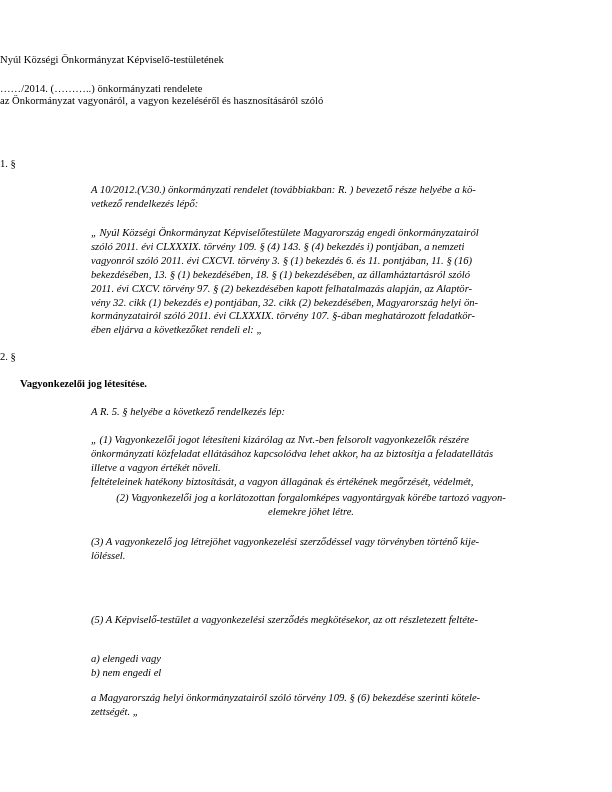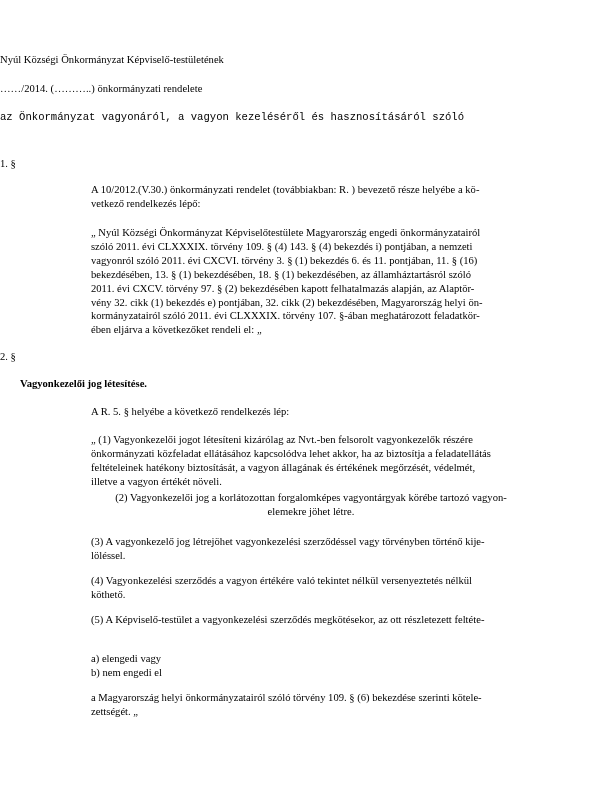--- a/index.html
+++ b/index.html
@@ -30,35 +30,36 @@
     .center {
       left: 0;
       width: 612px;
     }
     .block {
       position: absolute;
       left: 91px;
       width: 440px;
       font-size: 10.6px;
       line-height: 13.9px;
+      font-style: italic;
     }
     .block .l {
       display: block;
       white-space: nowrap;
     }
     .bold { font-weight: bold; }
   </style>
 </head>
 <body>
 
 <div class="page">
 
   <div class="line center" style="top:53px;">Nyúl Községi Önkormányzat Képviselő-testületének</div>
   <div class="line center" style="top:82px;">……/2014. (………..) önkormányzati rendelete</div>
-  <div class="line center" style="top:111px;font-family:Liberation Mono, monospace;">az Önkormányzat vagyonáról, a vagyon kezeléséről és hasznosításáról szóló</div>
+  <div class="line center" style="top:94px;">az Önkormányzat vagyonáról, a vagyon kezeléséről és hasznosításáról szóló</div>
 
   <div class="line center" style="top:157px;">1. §</div>
 
   <div class="block" style="top:183px;">
     <span class="l">A 10/2012.(V.30.) önkormányzati rendelet (továbbiakban: R. ) bevezető része helyébe a kö-</span>
     <span class="l">vetkező rendelkezés lépő:</span>
   </div>
 
   <div class="block" style="top:226px;">
     <span class="l">„ Nyúl Községi Önkormányzat Képviselőtestülete Magyarország engedi önkormányzatairól</span>
@@ -74,38 +75,34 @@
   <div class="line center" style="top:350px;">2. §</div>
   <div class="line center bold" style="top:377px;padding-left:20px;">Vagyonkezelői jog létesítése.</div>
 
   <div class="block" style="top:405px;">
     <span class="l">A R. 5. § helyébe a következő rendelkezés lép:</span>
   </div>
 
   <div class="block" style="top:433px;">
     <span class="l">„ (1) Vagyonkezelői jogot létesíteni kizárólag az Nvt.-ben felsorolt vagyonkezelők részére</span>
     <span class="l">önkormányzati közfeladat ellátásához kapcsolódva lehet akkor, ha az biztosítja a feladatellátás</span>
+    <span class="l">illetve a vagyon értékét növeli.</span>
     <span class="l">feltételeinek hatékony biztosítását, a vagyon állagának és értékének megőrzését, védelmét,</span>
-    <span class="l">illetve a vagyon értékét növeli.</span>
   </div>
 
   <div class="block" style="top:491px;text-align:center;">
     <span class="l">(2) Vagyonkezelői jog a korlátozottan forgalomképes vagyontárgyak körébe tartozó vagyon-</span>
     <span class="l">elemekre jöhet létre.</span>
   </div>
 
   <div class="block" style="top:535px;">
     <span class="l">(3) A vagyonkezelő jog létrejöhet vagyonkezelési szerződéssel vagy törvényben történő kije-</span>
     <span class="l">löléssel.</span>
   </div>
 
-  <div class="block" style="top:574px;">
-    <span class="l">(4) Vagyonkezelési szerződés a vagyon értékére való tekintet nélkül versenyeztetés nélkül</span>
-    <span class="l">köthető.</span>
-  </div>
 
   <div class="block" style="top:613px;">
     <span class="l">(5) A Képviselő-testület a vagyonkezelési szerződés megkötésekor, az ott részletezett feltéte-</span>
   </div>
 
   <div class="block" style="top:652px;">
     <span class="l">a) elengedi vagy</span>
     <span class="l">b) nem engedi el</span>
   </div>
 

